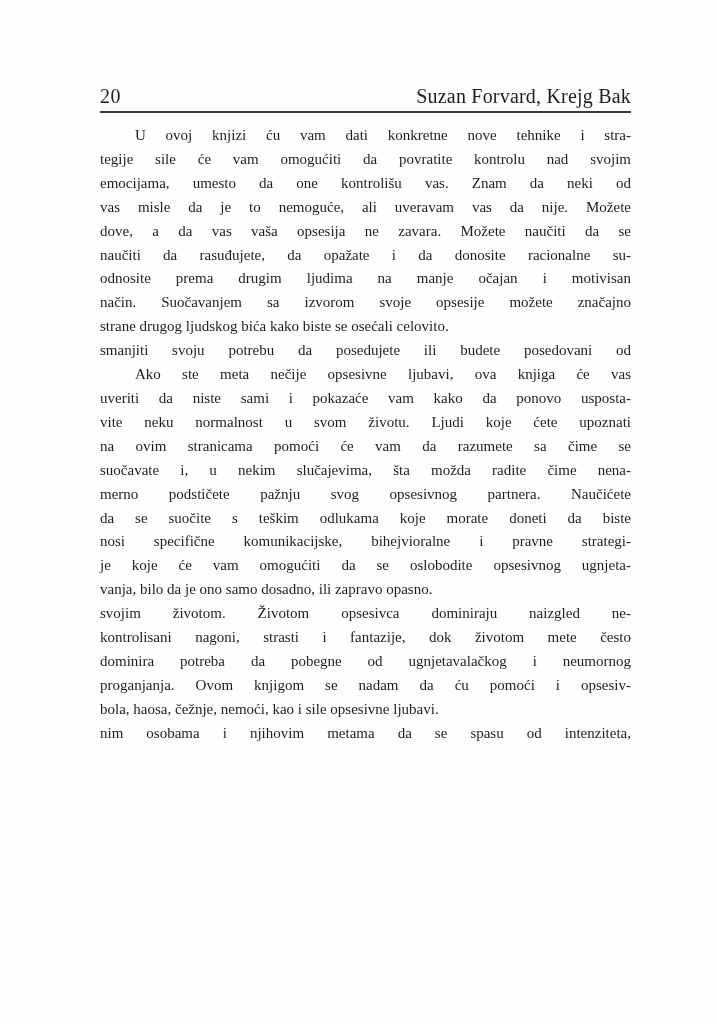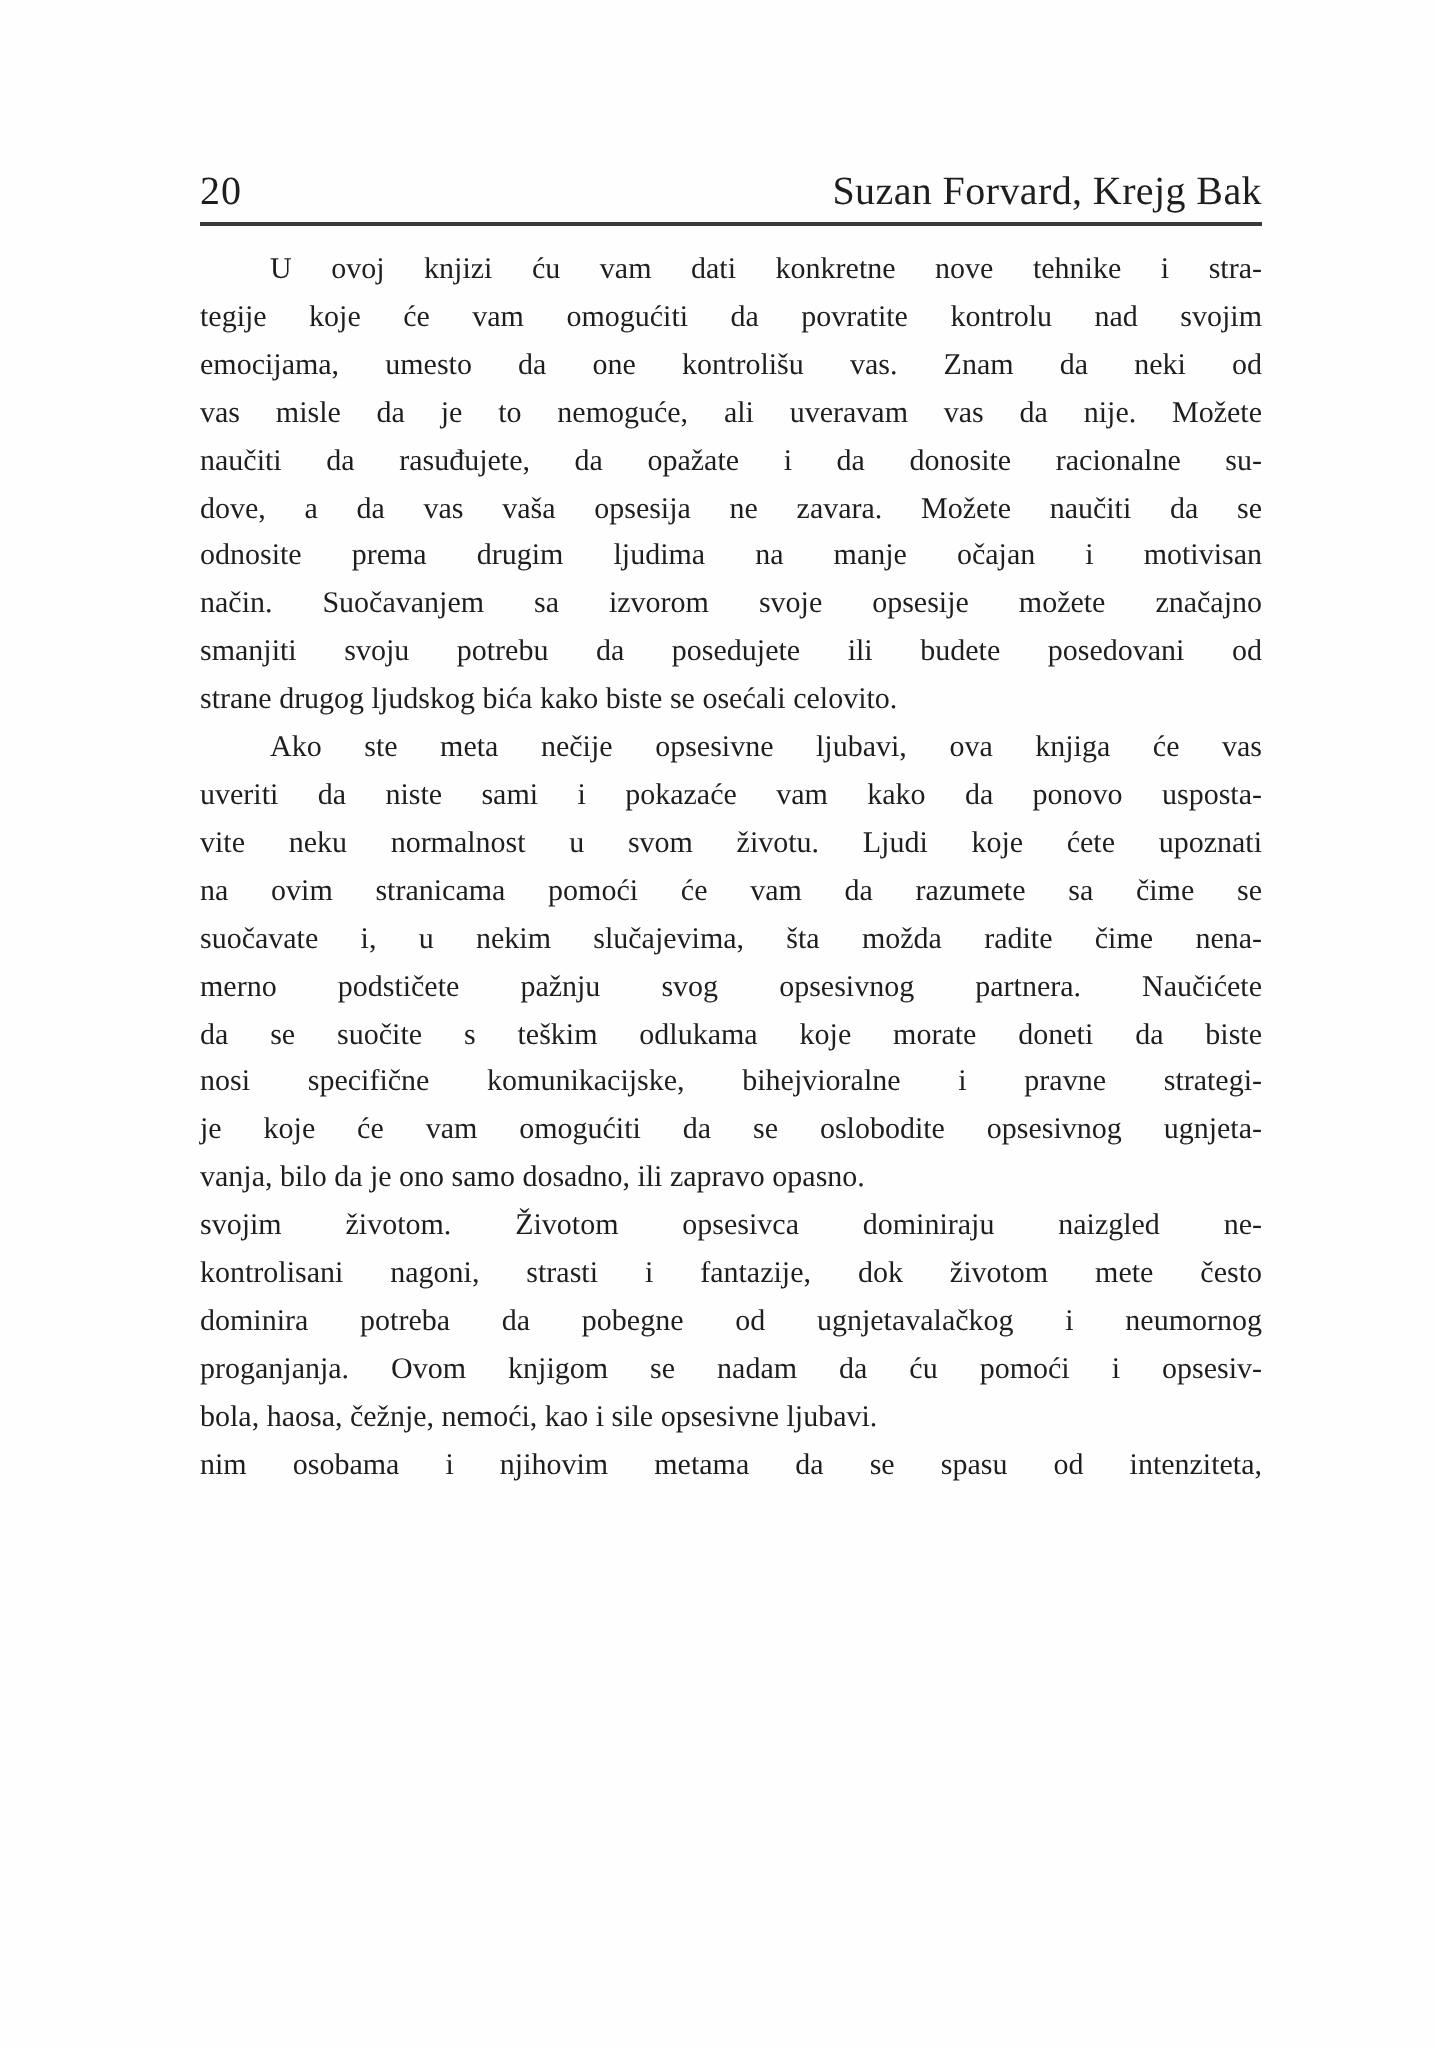--- a/index.html
+++ b/index.html
@@ -61,29 +61,29 @@
 
 <div class="page">
   <div class="content">
     <header class="page-header">
       <span class="page-number">20</span>
       <span class="running-title">Suzan Forvard, Krejg Bak</span>
     </header>
     <main class="body-text">
         <div class="paragraph">
           <div class="line para-first">U ovoj knjizi ću vam dati konkretne nove tehnike i stra-</div>
-          <div class="line">tegije koje će vam omogućiti da povratite kontrolu nad svojim</div>
+          <div class="line">tegije sile će vam omogućiti da povratite kontrolu nad svojim</div>
           <div class="line">emocijama, umesto da one kontrolišu vas. Znam da neki od</div>
           <div class="line">vas misle da je to nemoguće, ali uveravam vas da nije. Možete</div>
+          <div class="line">dove, a da vas vaša opsesija ne zavara. Možete naučiti da se</div>
           <div class="line">naučiti da rasuđujete, da opažate i da donosite racionalne su-</div>
-          <div class="line">dove, a da vas vaša opsesija ne zavara. Možete naučiti da se</div>
           <div class="line">odnosite prema drugim ljudima na manje očajan i motivisan</div>
           <div class="line">način. Suočavanjem sa izvorom svoje opsesije možete značajno</div>
+          <div class="line para-last">strane drugog ljudskog bića kako biste se osećali celovito.</div>
           <div class="line">smanjiti svoju potrebu da posedujete ili budete posedovani od</div>
-          <div class="line para-last">strane drugog ljudskog bića kako biste se osećali celovito.</div>
         </div>
         <div class="paragraph">
           <div class="line para-first">Ako ste meta nečije opsesivne ljubavi, ova knjiga će vas</div>
           <div class="line">uveriti da niste sami i pokazaće vam kako da ponovo usposta-</div>
           <div class="line">vite neku normalnost u svom životu. Ljudi koje ćete upoznati</div>
           <div class="line">na ovim stranicama pomoći će vam da razumete sa čime se</div>
           <div class="line">suočavate i, u nekim slučajevima, šta možda radite čime nena-</div>
           <div class="line">merno podstičete pažnju svog opsesivnog partnera. Naučićete</div>
           <div class="line">da se suočite s teškim odlukama koje morate doneti da biste</div>
           <div class="line">nosi specifične komunikacijske, bihejvioralne i pravne strategi-</div>

